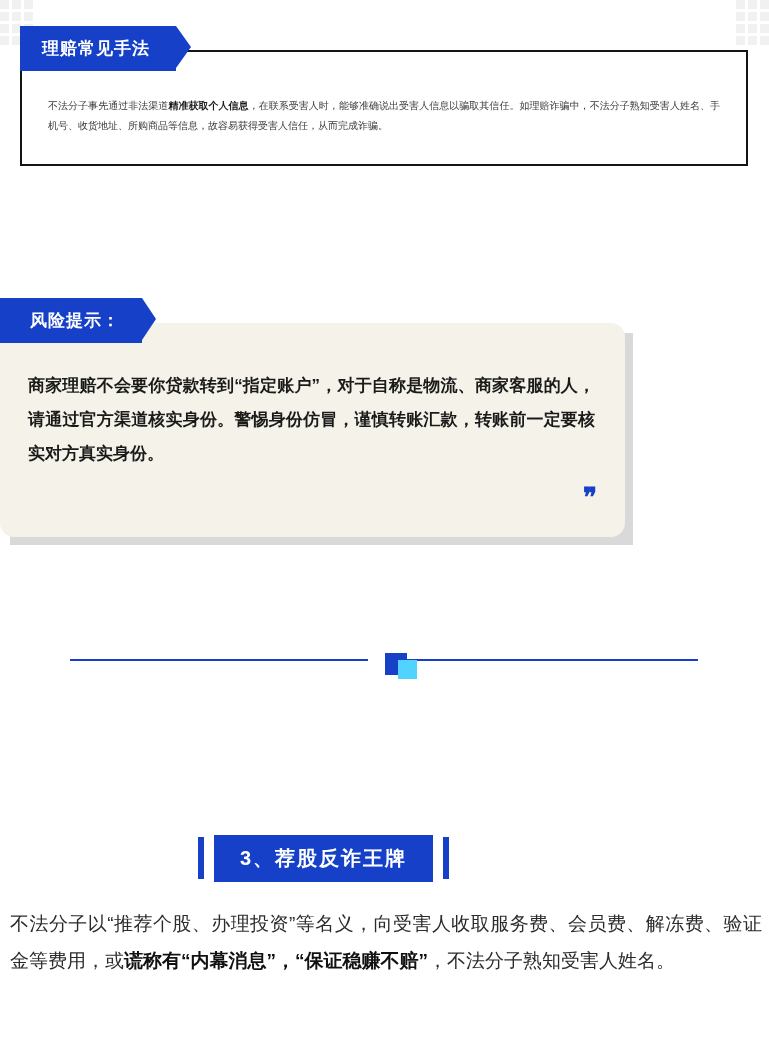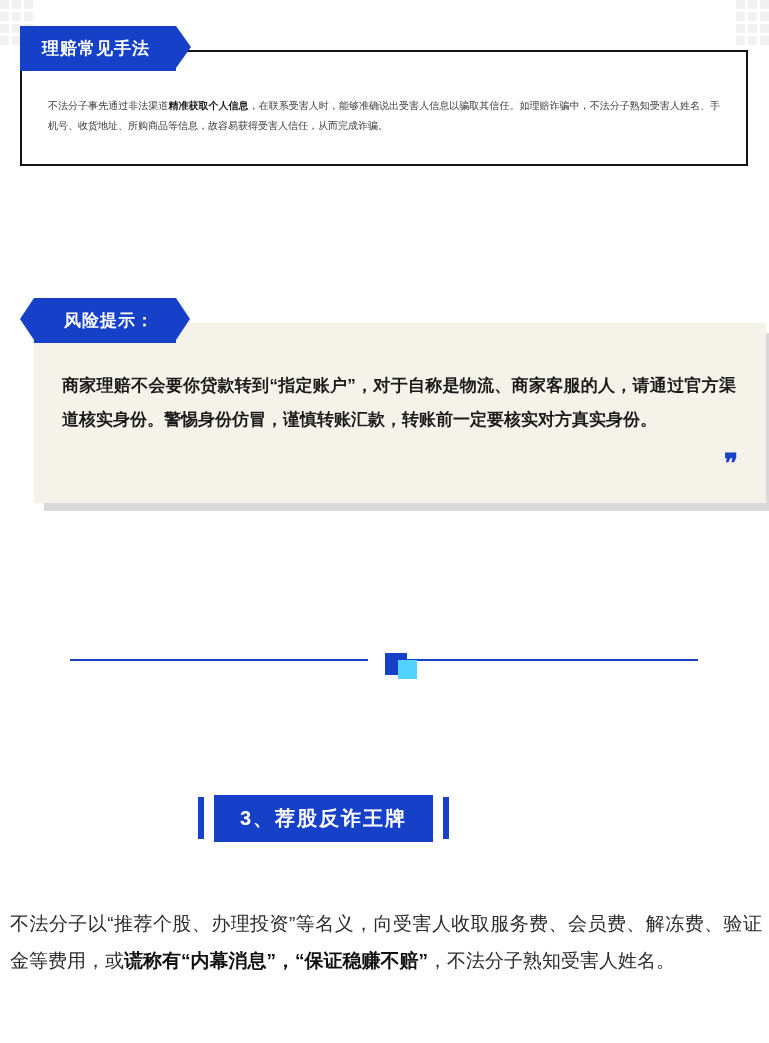--- a/index.html
+++ b/index.html
@@ -86,23 +86,23 @@
     text-align: justify;
   }
   .outline-box b {
     color: #1a1a1a;
     font-weight: bold;
   }
 
   
   .block2 {
     position: absolute;
-    left: 34px;
+    left: 0;
     top: 298px;
-    width: 732px;
+    width: 625px;
   }
   .tag-banner2 {
     position: relative;
     display: inline-block;
     background: #1640c8;
     color: #ffffff;
     font-size: 17px;
     font-weight: bold;
     letter-spacing: 1px;
     padding: 11px 22px 11px 30px;
@@ -144,20 +144,21 @@
     bottom: -8px;
     background: #d9d9d9;
     z-index: 0;
   }
   .cream-box {
     position: relative;
     z-index: 2;
     background: #f4f2e9;
     padding: 46px 30px 26px 28px;
     box-sizing: border-box;
+    border-radius: 14px;
   }
   .cream-box p {
     margin: 0;
     font-size: 17px;
     font-weight: bold;
     line-height: 2.0;
     color: #1a1a1a;
     text-align: justify;
   }
   .quote-mark {
@@ -201,21 +202,21 @@
     top: 15px;
     width: 19px;
     height: 19px;
     background: #52d3ff;
   }
 
   
   .heading3-wrap {
     position: absolute;
     left: 0;
-    top: 795px;
+    top: 835px;
     width: 647px;
     text-align: center;
   }
   .heading3 {
     position: relative;
     display: inline-block;
   }
   .heading3 .bar {
     position: absolute;
     top: 2px;

